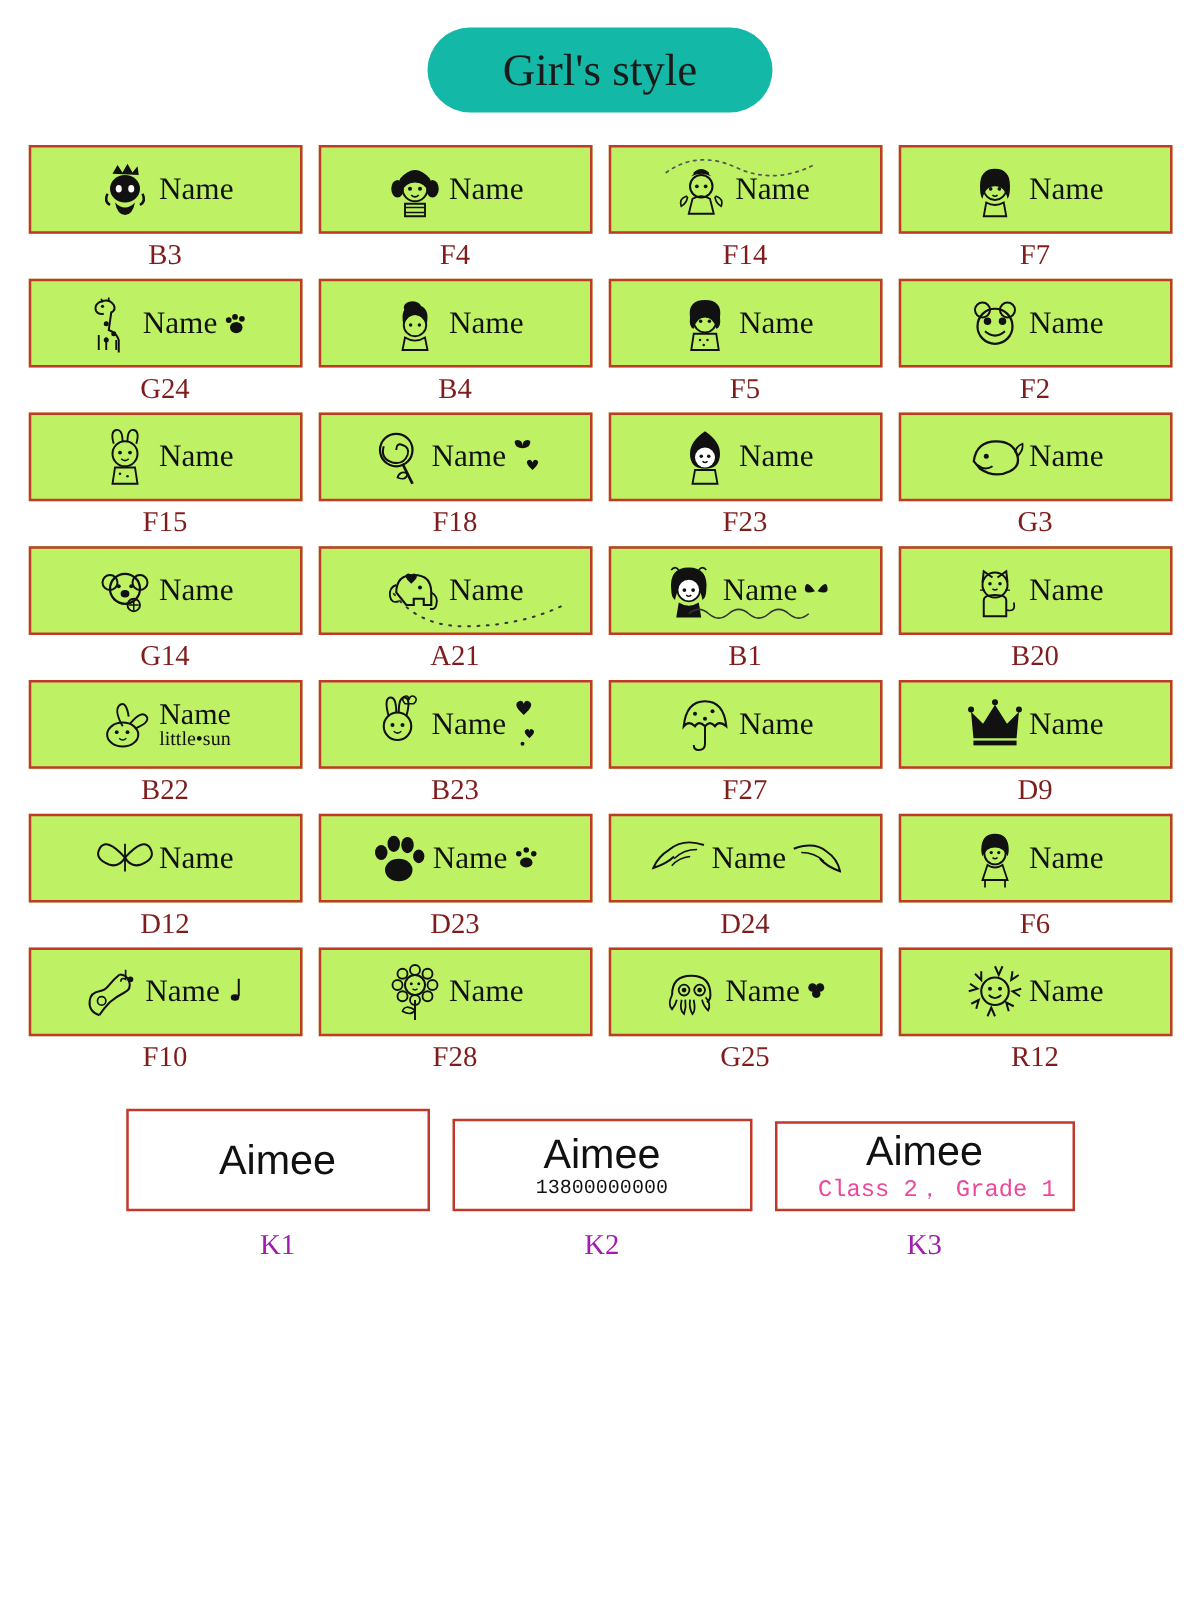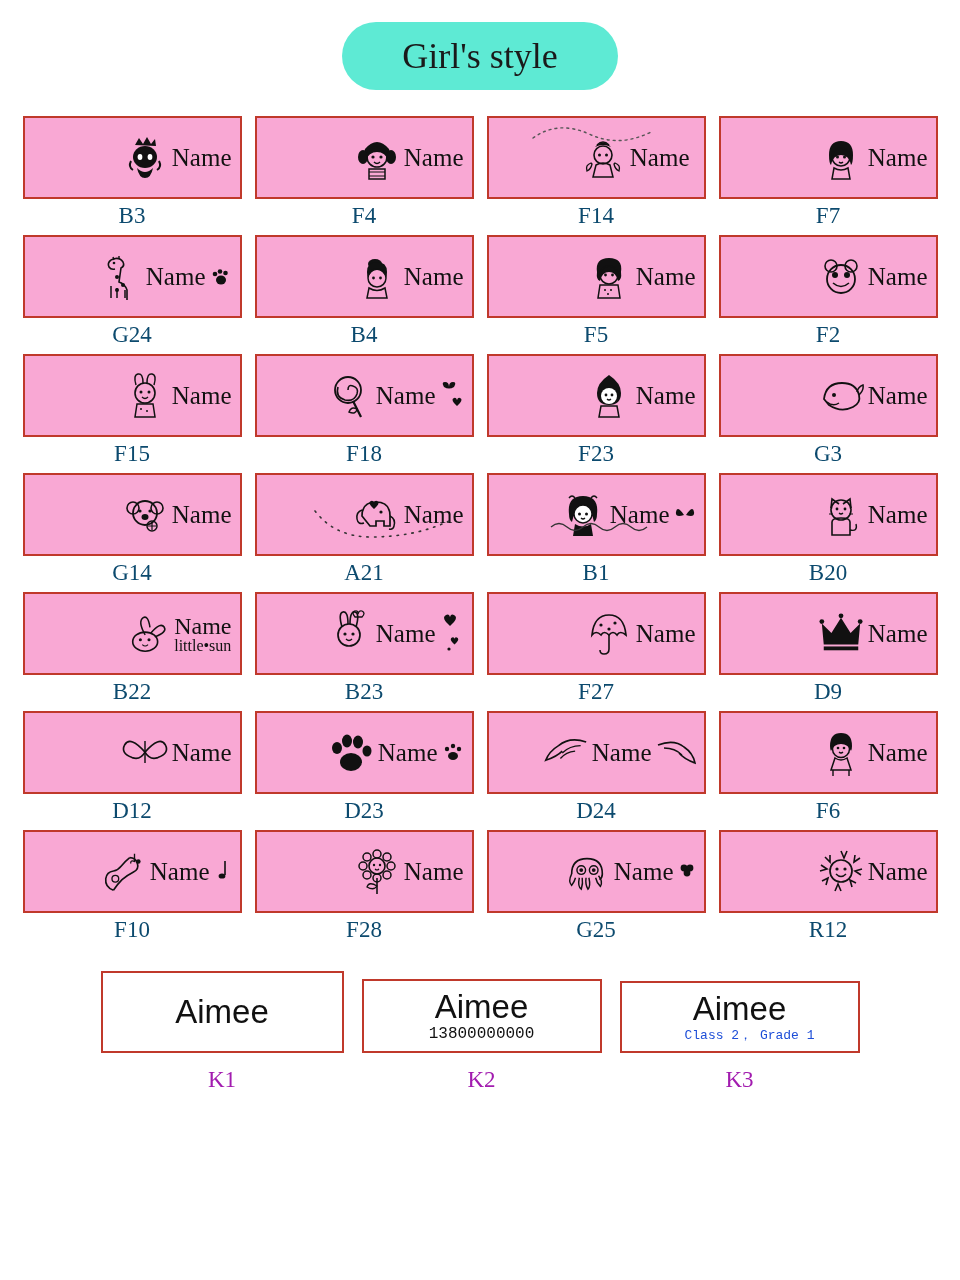--- a/index.html
+++ b/index.html
@@ -22,21 +22,21 @@
     box-sizing: border-box;
   }
 
   
   .pill-wrap {
     width: 100%;
     display: flex;
     justify-content: center;
   }
   .pill {
-    background: #5eead4;
+    background: #14b8a6;
     border-radius: 40px;
     color: #1a1a1a;
     font-family: "Liberation Serif", serif;
     font-size: 36px;
     line-height: 1;
     padding: 16px 60px;
     text-align: center;
     white-space: nowrap;
   }
   #girls-pill-wrap { margin-top: 22px; }
@@ -53,26 +53,26 @@
   }
   .cell {
     display: flex;
     flex-direction: column;
     align-items: center;
     padding-top: 8px;
   }
   .tag {
     box-sizing: border-box;
     width: 219px;
-    height: 83px;
+    height: 71px;
     border: 2px solid #c0392b;
-    background: #f9a8d4;
+    background: #bef264;
     display: flex;
     align-items: center;
-    justify-content: flex-end;
+    justify-content: center;
     padding: 0 8px;
     position: relative;
     overflow: hidden;
   }
   .tag .art {
     flex: 0 0 auto;
     width: 46px;
     height: 52px;
     display: flex;
     align-items: center;
@@ -88,21 +88,21 @@
   }
   .tag .deco {
     flex: 0 0 auto;
     margin-left: 4px;
     display: flex;
     align-items: center;
     justify-content: center;
   }
   .code {
     margin-top: 5px;
-    color: #0c4a6e;
+    color: #7f1d1d;
     font-family: "Liberation Serif", serif;
     font-size: 23px;
     line-height: 1;
   }
 
   
   .tag .stack {
     display: flex;
     flex-direction: column;
     align-items: flex-start;
@@ -154,22 +154,22 @@
   }
   .plain-tag .sub {
     font-family: "Liberation Mono", monospace;
     font-size: 16px;
     color: #111;
     line-height: 1.1;
     margin-top: 1px;
   }
   .plain-tag .sub-small {
     font-family: "Liberation Mono", monospace;
-    font-size: 13px;
-    color: #1d4ed8;
+    font-size: 19px;
+    color: #ec4899;
     line-height: 1.1;
     margin-top: 2px;
     margin-left: 20px;
   }
   .plain-code {
     margin-top: 14px;
     color: #a21caf;
     font-family: "Liberation Serif", serif;
     font-size: 23px;
   }

